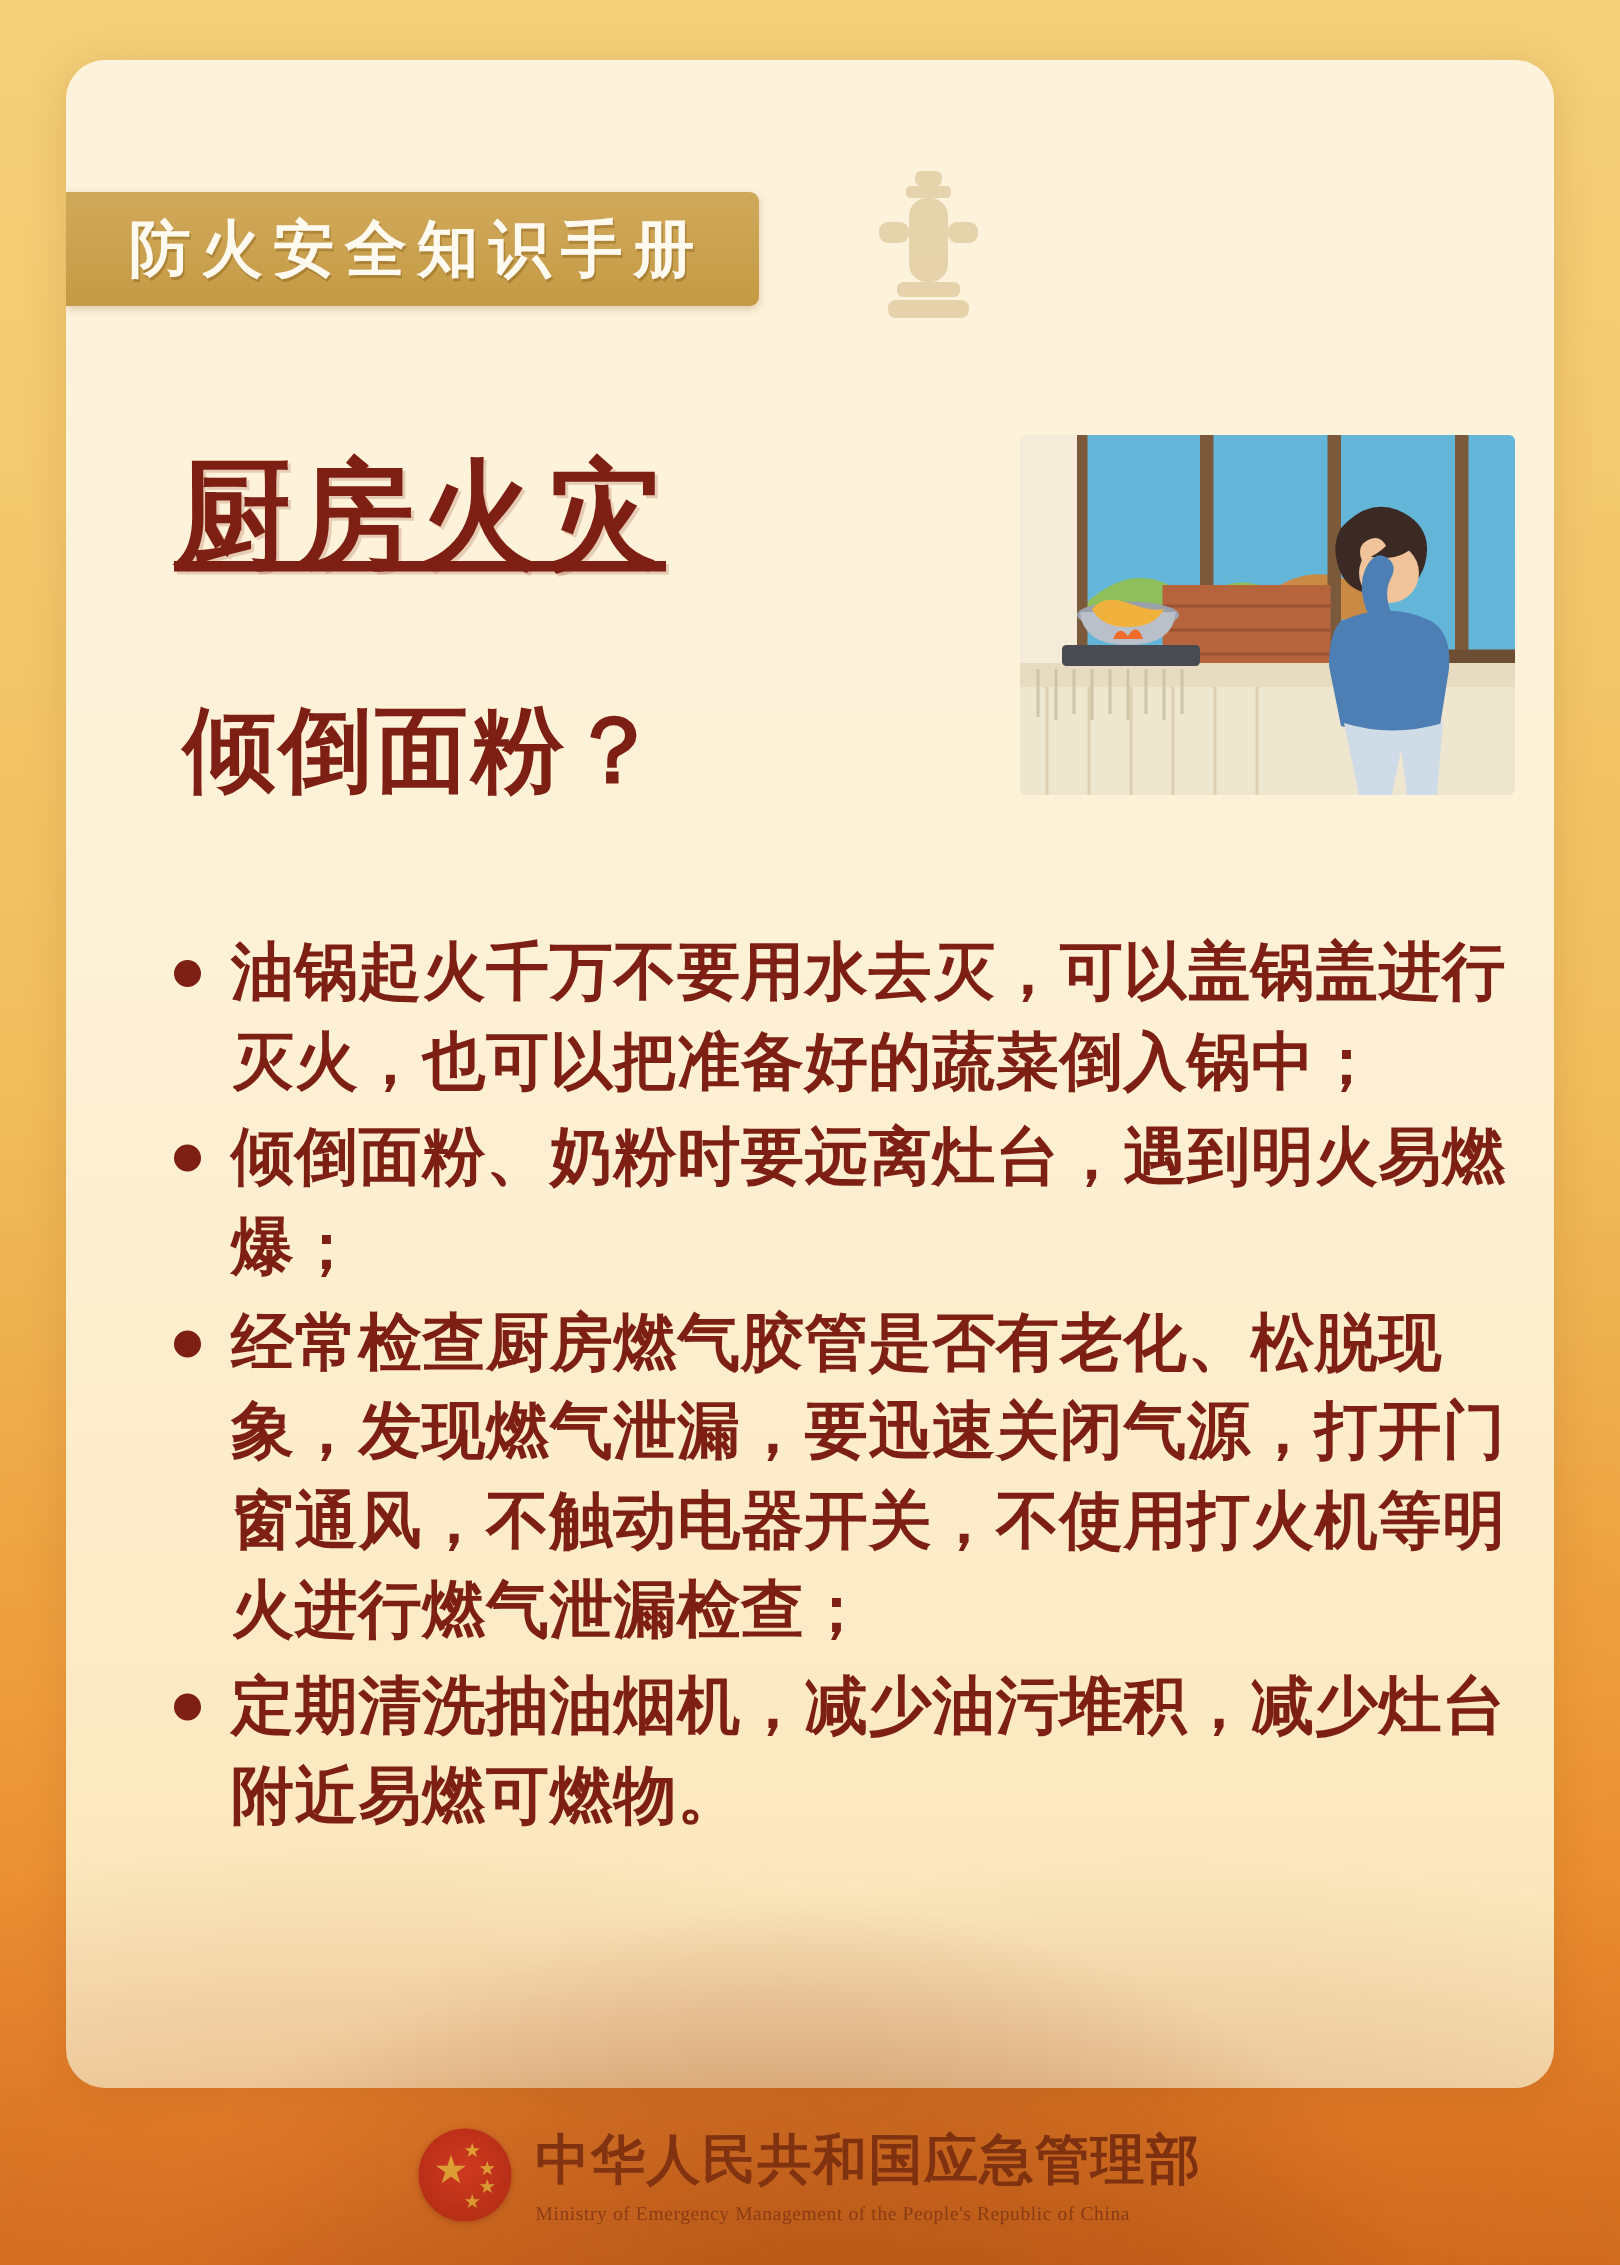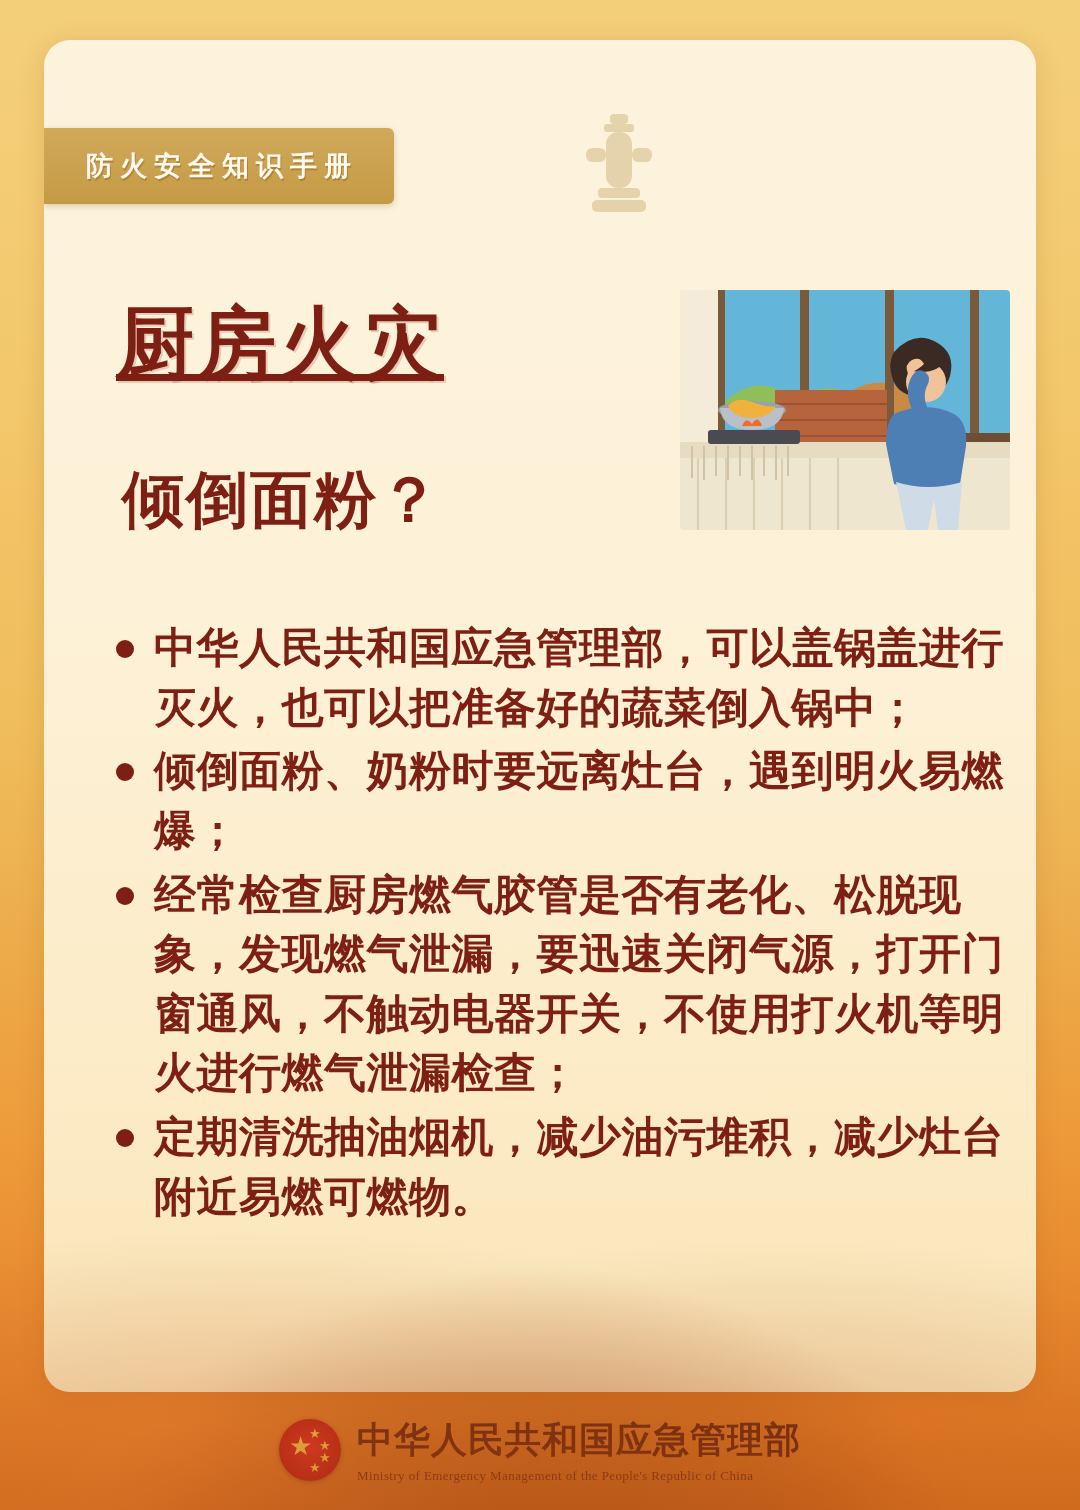--- a/index.html
+++ b/index.html
@@ -58,21 +58,21 @@
     height: 76px;
     padding: 0 36px 0 42px;
     display: flex;
     align-items: center;
     background: linear-gradient(180deg, #d0a95a 0%, #c59a45 100%);
     border-radius: 0 6px 6px 0;
     box-shadow: 0 2px 6px rgba(120,80,20,0.25);
   }
   .ribbon-text {
     color: #fffaf0;
-    font-size: 27px;
+    font-size: 41px;
     font-weight: bold;
     letter-spacing: 7px;
     font-family: "DejaVu Sans", "Liberation Sans", sans-serif;
     text-shadow: 1px 2px 0 rgba(120,80,15,0.35);
   }
 
   
   .hydrant {
     position: absolute;
     left: 530px;
@@ -278,21 +278,21 @@
         <line x1="72" y1="156" x2="72" y2="190"></line>
         <line x1="84" y1="156" x2="84" y2="186"></line>
         <line x1="96" y1="156" x2="96" y2="190"></line>
         <line x1="108" y1="156" x2="108" y2="186"></line>
       </g>
     </svg>
 
     <div class="tips">
       <div class="tip">
         <span class="bullet"></span>
-        <span class="tip-text">中华人民共和国应急管理部，可以盖锅盖进行灭火，也可以把准备好的蔬菜倒入锅中；</span>
+        <span class="tip-text">油锅起火千万不要用水去灭，可以盖锅盖进行灭火，也可以把准备好的蔬菜倒入锅中；</span>
       </div>
       <div class="tip">
         <span class="bullet"></span>
         <span class="tip-text">倾倒面粉、奶粉时要远离灶台，遇到明火易燃爆；</span>
       </div>
       <div class="tip">
         <span class="bullet"></span>
         <span class="tip-text">经常检查厨房燃气胶管是否有老化、松脱现象，发现燃气泄漏，要迅速关闭气源，打开门窗通风，不触动电器开关，不使用打火机等明火进行燃气泄漏检查；</span>
       </div>
       <div class="tip">

